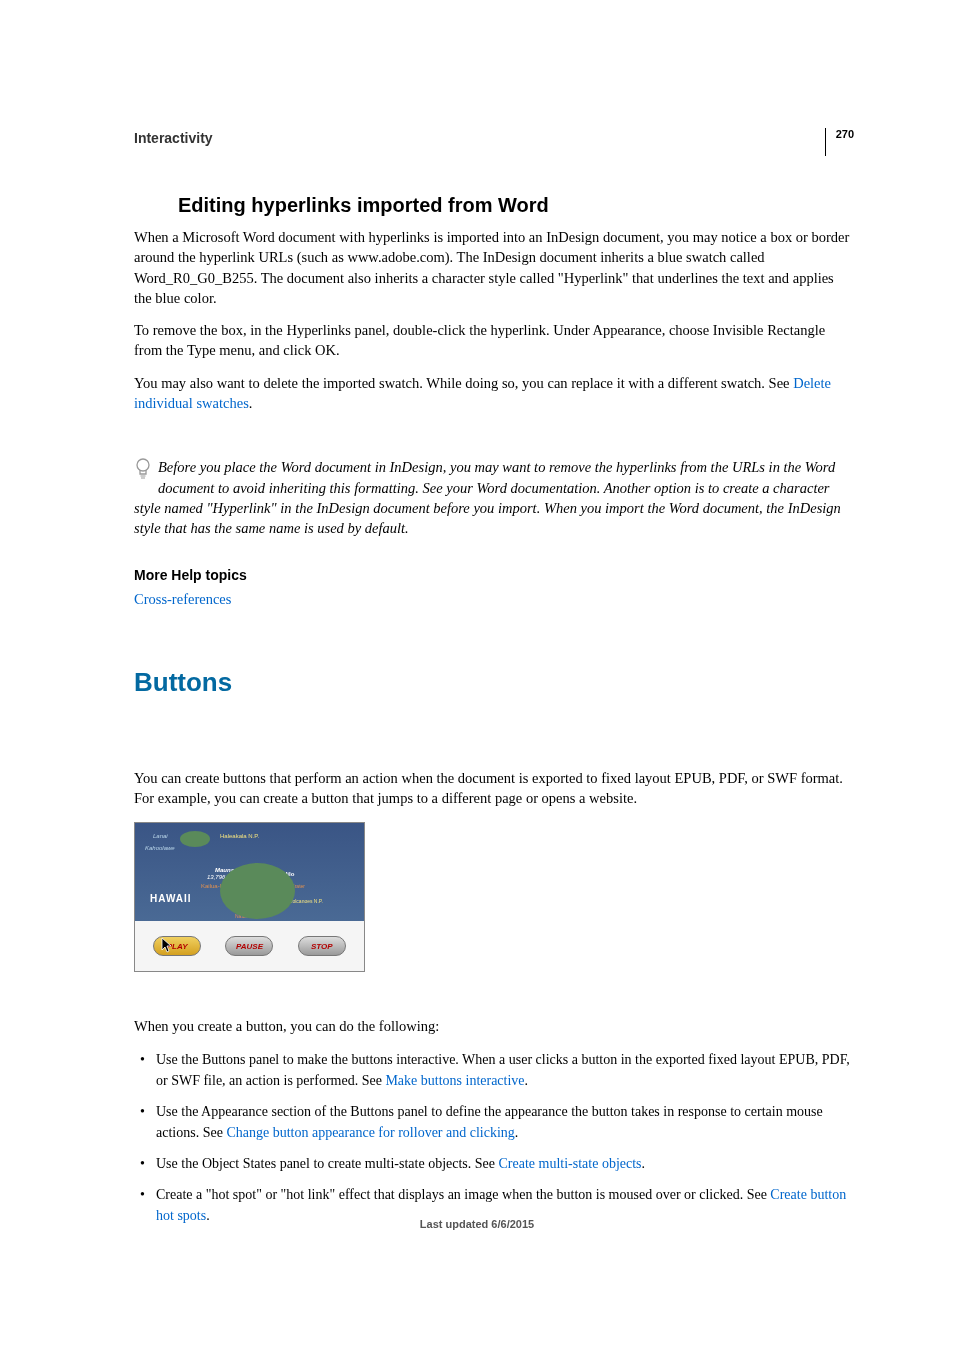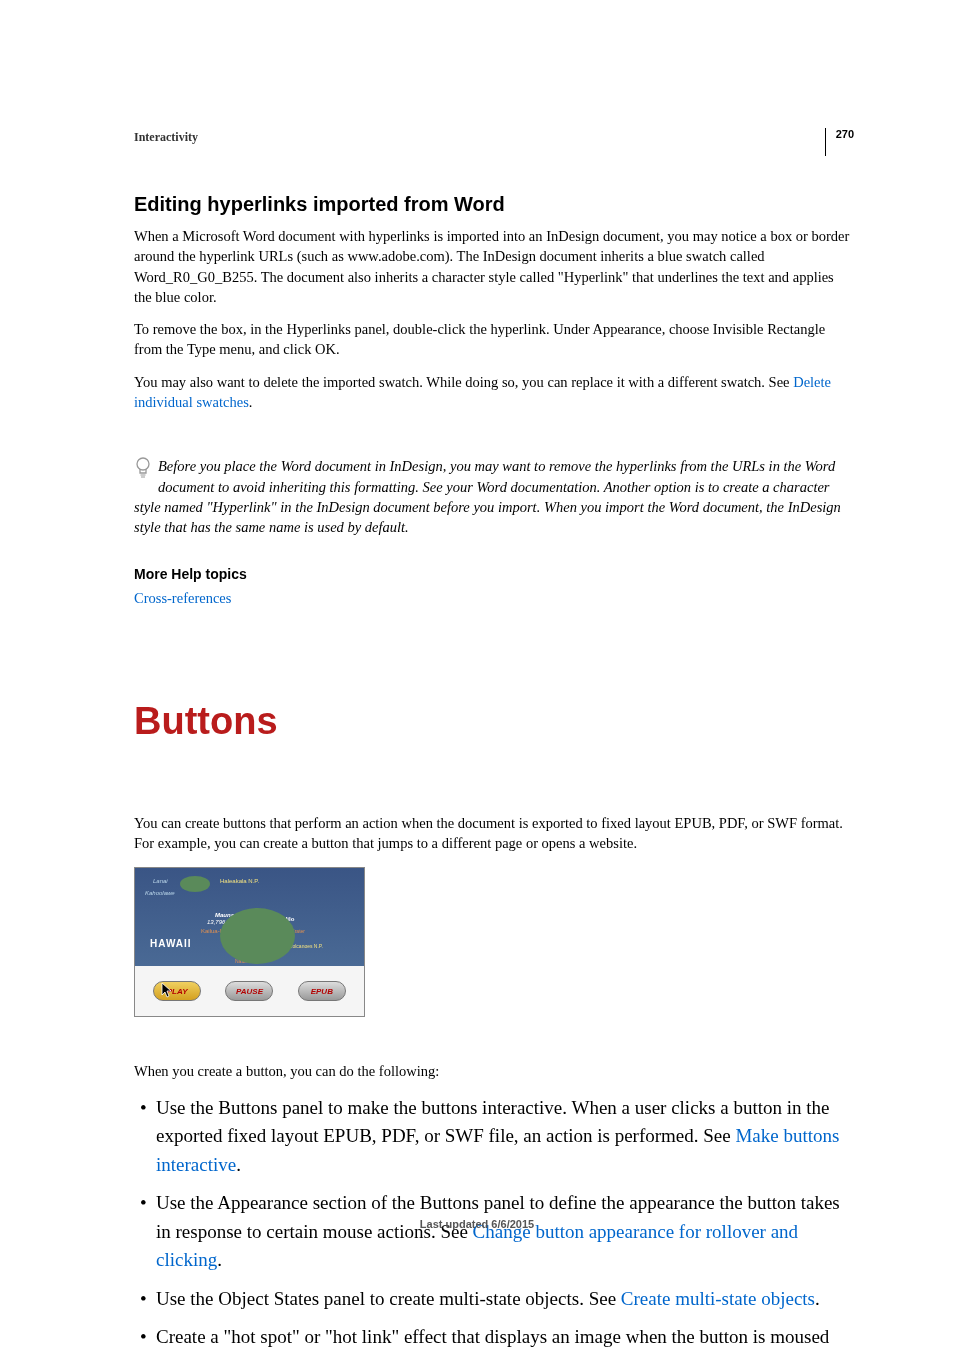--- a/index.html
+++ b/index.html
@@ -27,40 +27,41 @@
       height: 28px;
       display: flex;
       align-items: flex-start;
     }
     .page-number {
       font-family: Arial, sans-serif;
       font-size: 11px;
       font-weight: bold;
     }
     .breadcrumb {
-      font-family: Liberation Serif, serif;
-      font-size: 12px;
+      font-family: Liberation Sans, sans-serif;
+      font-size: 14px;
       font-weight: bold;
       color: #333;
       margin-bottom: 48px;
     }
     h2 {
       font-family: Arial, sans-serif;
       font-size: 20px;
       font-weight: bold;
       margin-bottom: 10px;
       color: #000;
+      margin-left: 44px;
     }
     h1 {
       font-family: Arial, sans-serif;
-      font-size: 38px;
-      font-weight: bold;
-      margin-top: 92px;
+      font-size: 26px;
+      font-weight: bold;
+      margin-top: 58px;
       margin-bottom: 70px;
-      color: #b91c1c;
+      color: #0369a1;
     }
     p {
       font-size: 14.5px;
       line-height: 1.4;
       margin-bottom: 12px;
       color: #000;
     }
     .link {
       color: #0066cc;
       cursor: pointer;
@@ -149,21 +150,21 @@
     .cursor-arrow {
       position: absolute;
       bottom: 12px;
       left: 26px;
     }
     ul.bullets {
       list-style: none;
       margin-top: 12px;
     }
     ul.bullets li {
-      font-size: 19px;
+      font-size: 14px;
       line-height: 1.5;
       margin-bottom: 10px;
       padding-left: 22px;
       position: relative;
     }
     ul.bullets li::before {
       content: "•";
       position: absolute;
       left: 6px;
       top: 0;
@@ -236,21 +237,21 @@
       <span class="thumb-small-text" style="top:60px;left:138px;color:#e09050;font-size:5px">Kilauea Crater</span>
       <span class="thumb-small-text" style="top:76px;left:138px;color:#f0e080;font-size:5px;line-height:1">Hawaii Volcanoes N.P.</span>
       <span class="thumb-small-text" style="top:90px;left:100px;color:#e09050;font-size:5px">Naalehu</span>
       <span class="island" style="top:8px;left:45px;width:30px;height:16px"></span>
       <span class="island" style="top:40px;left:85px;width:75px;height:56px"></span>
       <div class="thumb-label">HAWAII</div>
     </div>
     <div class="thumb-buttons">
       <div class="pill-btn active">PLAY</div>
       <div class="pill-btn">PAUSE</div>
-      <div class="pill-btn">EPUB</div>
+      <div class="pill-btn">STOP</div>
     </div>
     <span class="cursor-arrow">
       <svg width="14" height="18" viewBox="0 0 14 18">
         <path d="M1 1 L1 13 L4 10 L6 15 L8 14 L6 9 L10 9 Z" fill="#000" stroke="#fff" stroke-width="0.8"></path>
       </svg>
     </span>
   </div>
 
   <p>When you create a button, you can do the following:</p>
 

